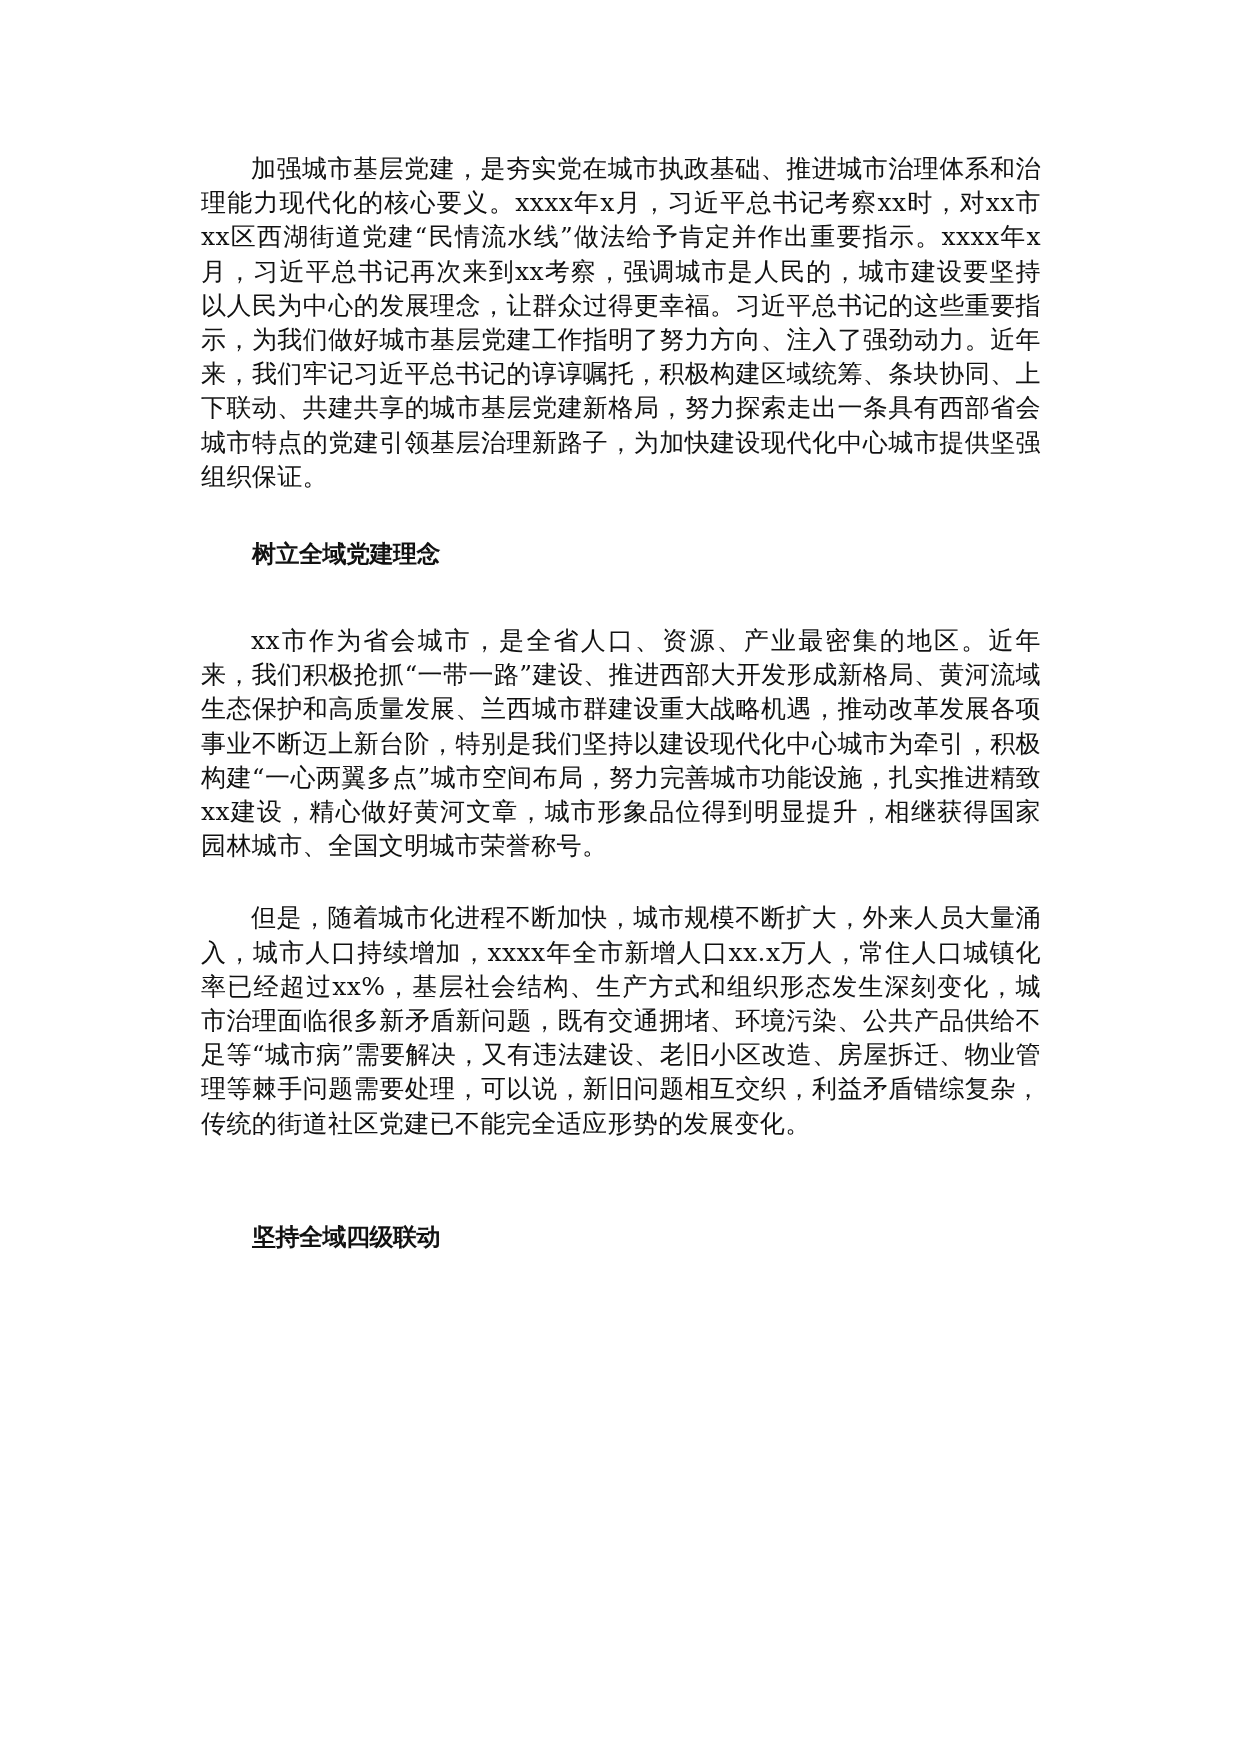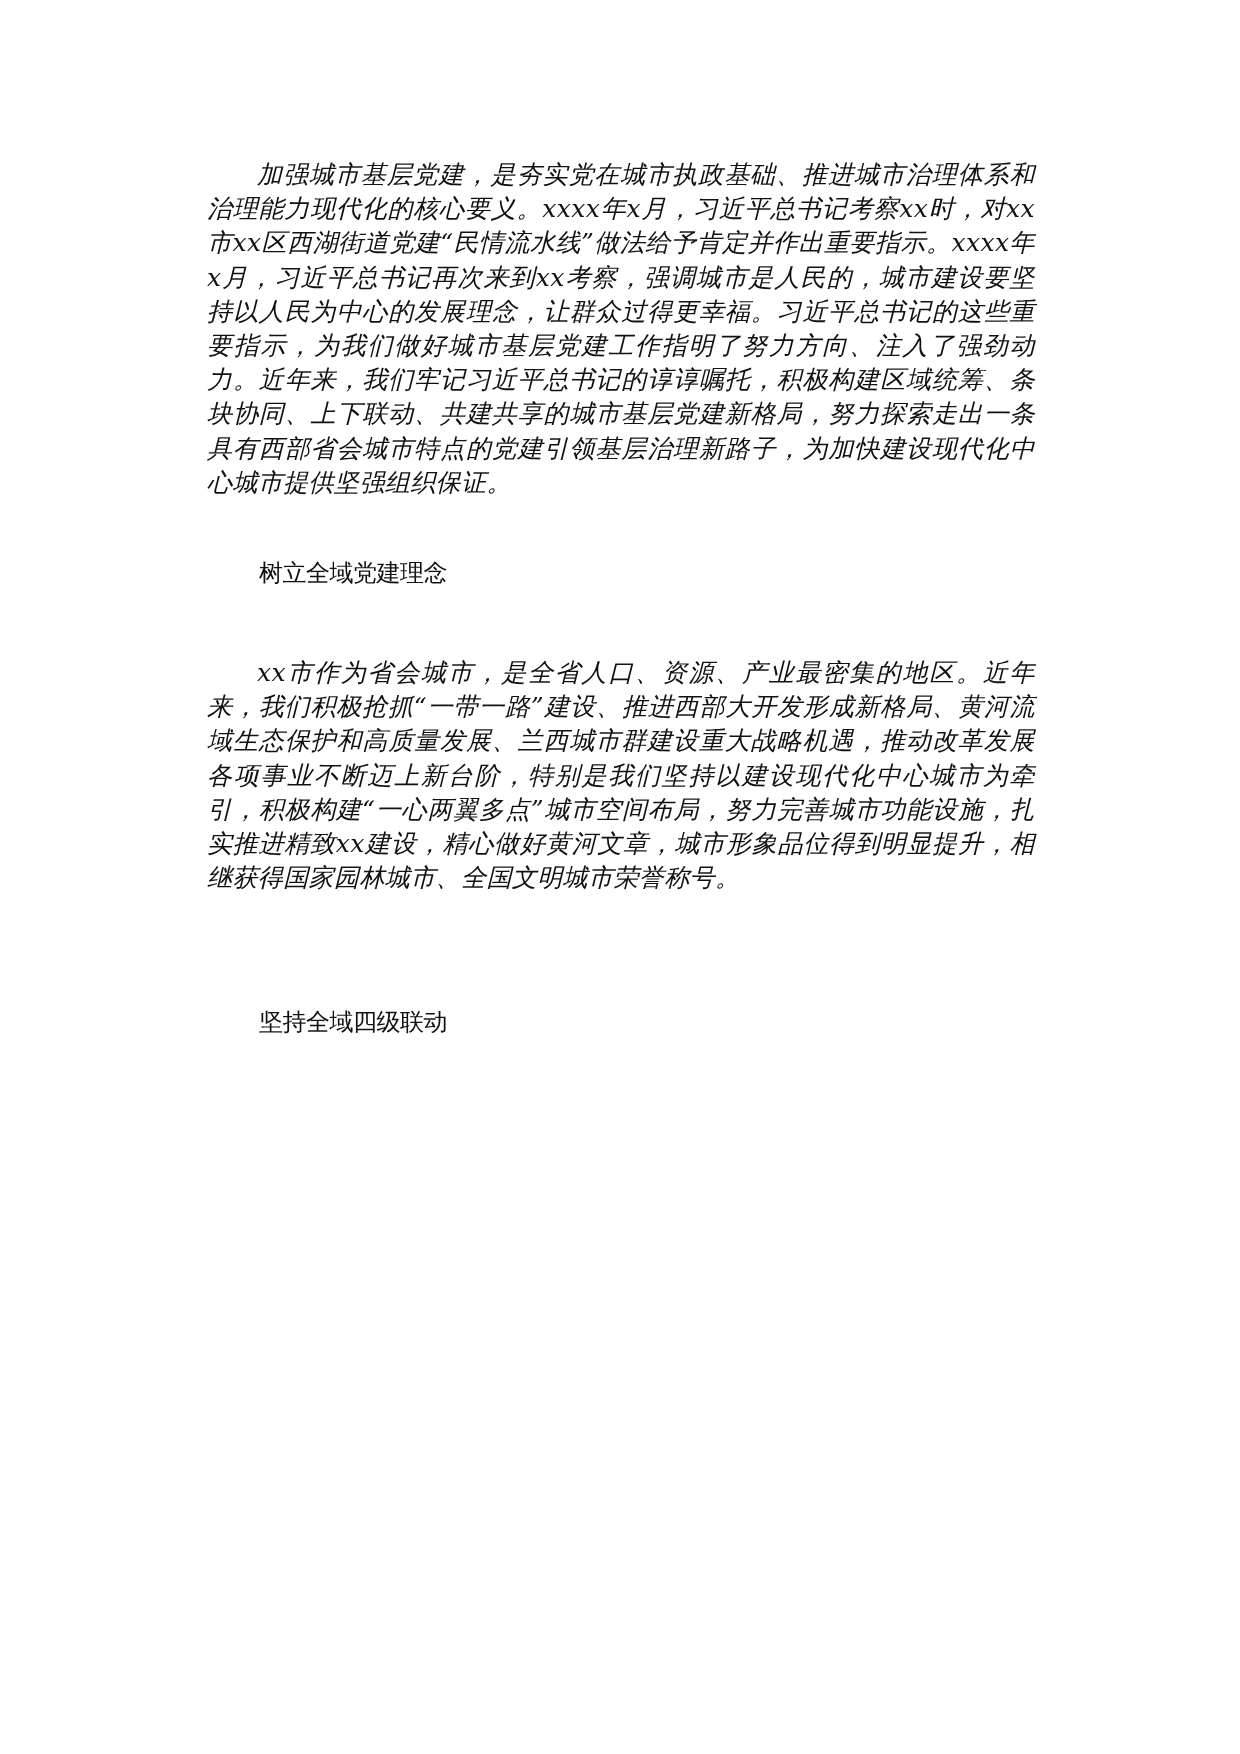--- a/index.html
+++ b/index.html
@@ -15,49 +15,49 @@
       font-family: "DejaVu Serif", "Liberation Serif", serif;
       color: #111111;
     }
     .page {
       position: absolute;
       left: 191px;
       top: 142px;
       width: 860px;
     }
     .para {
-      margin: 16px;
+      margin: 10px;
       font-size: 25px;
       line-height: 34.2px;
       text-indent: 50px;
       text-align: justify;
       letter-spacing: 0.4px;
-      font-style: italic;
     }
     .heading {
-      margin: 18px;
+      margin: 11px;
       font-family: "DejaVu Sans", "Liberation Sans", sans-serif;
-      font-weight: normal;
+      font-weight: bold;
       font-size: 24px;
       line-height: 34px;
       padding-left: 50px;
       letter-spacing: -0.5px;
     }
     .gap-para { height: 18px; }
     .gap-head { height: 22px; }
     .gap-head2 { height: 16px; }
   </style>
 </head>
 <body>
 
 <div class="page">
   <p class="para">加强城市基层党建，是夯实党在城市执政基础、推进城市治理体系和治理能力现代化的核心要义。xxxx年x月，习近平总书记考察xx时，对xx市xx区西湖街道党建“民情流水线”做法给予肯定并作出重要指示。xxxx年x月，习近平总书记再次来到xx考察，强调城市是人民的，城市建设要坚持以人民为中心的发展理念，让群众过得更幸福。习近平总书记的这些重要指示，为我们做好城市基层党建工作指明了努力方向、注入了强劲动力。近年来，我们牢记习近平总书记的谆谆嘱托，积极构建区域统筹、条块协同、上下联动、共建共享的城市基层党建新格局，努力探索走出一条具有西部省会城市特点的党建引领基层治理新路子，为加快建设现代化中心城市提供坚强组织保证。</p>
   <div class="gap-head"></div>
   <h2 class="heading">树立全域党建理念</h2>
   <div class="gap-head2"></div>
   <div class="gap-head2"></div>
   <p class="para">xx市作为省会城市，是全省人口、资源、产业最密集的地区。近年来，我们积极抢抓“一带一路”建设、推进西部大开发形成新格局、黄河流域生态保护和高质量发展、兰西城市群建设重大战略机遇，推动改革发展各项事业不断迈上新台阶，特别是我们坚持以建设现代化中心城市为牵引，积极构建“一心两翼多点”城市空间布局，努力完善城市功能设施，扎实推进精致xx建设，精心做好黄河文章，城市形象品位得到明显提升，相继获得国家园林城市、全国文明城市荣誉称号。</p>
   <div class="gap-para"></div>
+  <p class="para">但是，随着城市化进程不断加快，城市规模不断扩大，外来人员大量涌入，城市人口持续增加，xxxx年全市新增人口xx.x万人，常住人口城镇化率已经超过xx%，基层社会结构、生产方式和组织形态发生深刻变化，城市治理面临很多新矛盾新问题，既有交通拥堵、环境污染、公共产品供给不足等“城市病”需要解决，又有违法建设、老旧小区改造、房屋拆迁、物业管理等棘手问题需要处理，可以说，新旧问题相互交织，利益矛盾错综复杂，传统的街道社区党建已不能完全适应形势的发展变化。</p>
   <div class="gap-para"></div>
   <div class="gap-para"></div>
   <div class="gap-head"></div>
   <h2 class="heading">坚持全域四级联动</h2>
 </div>
 
 </body></html>

